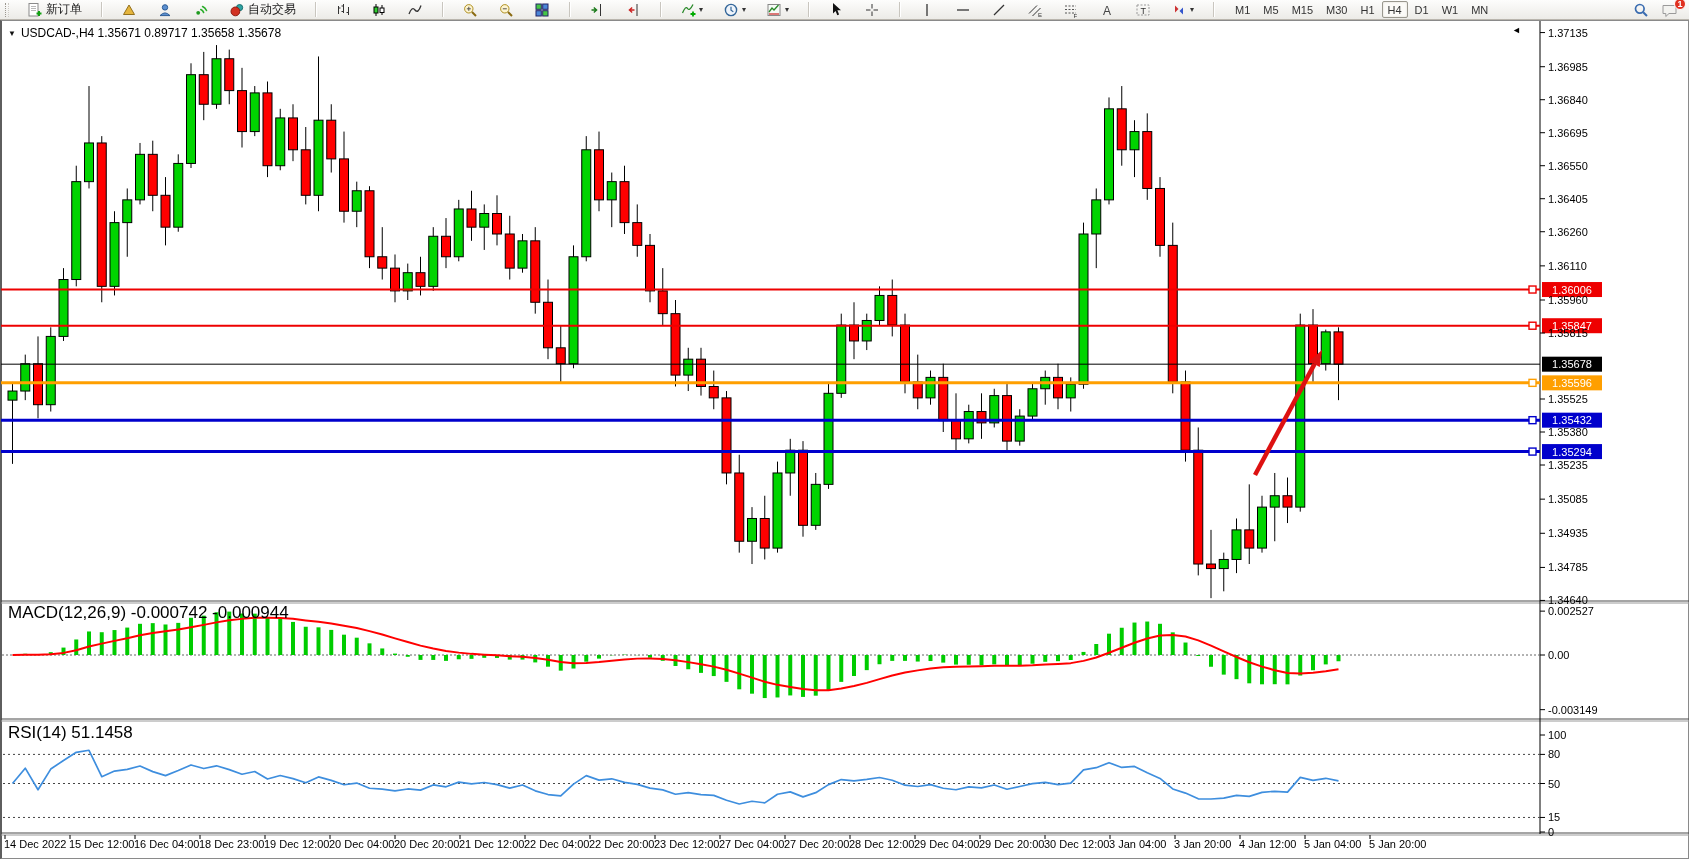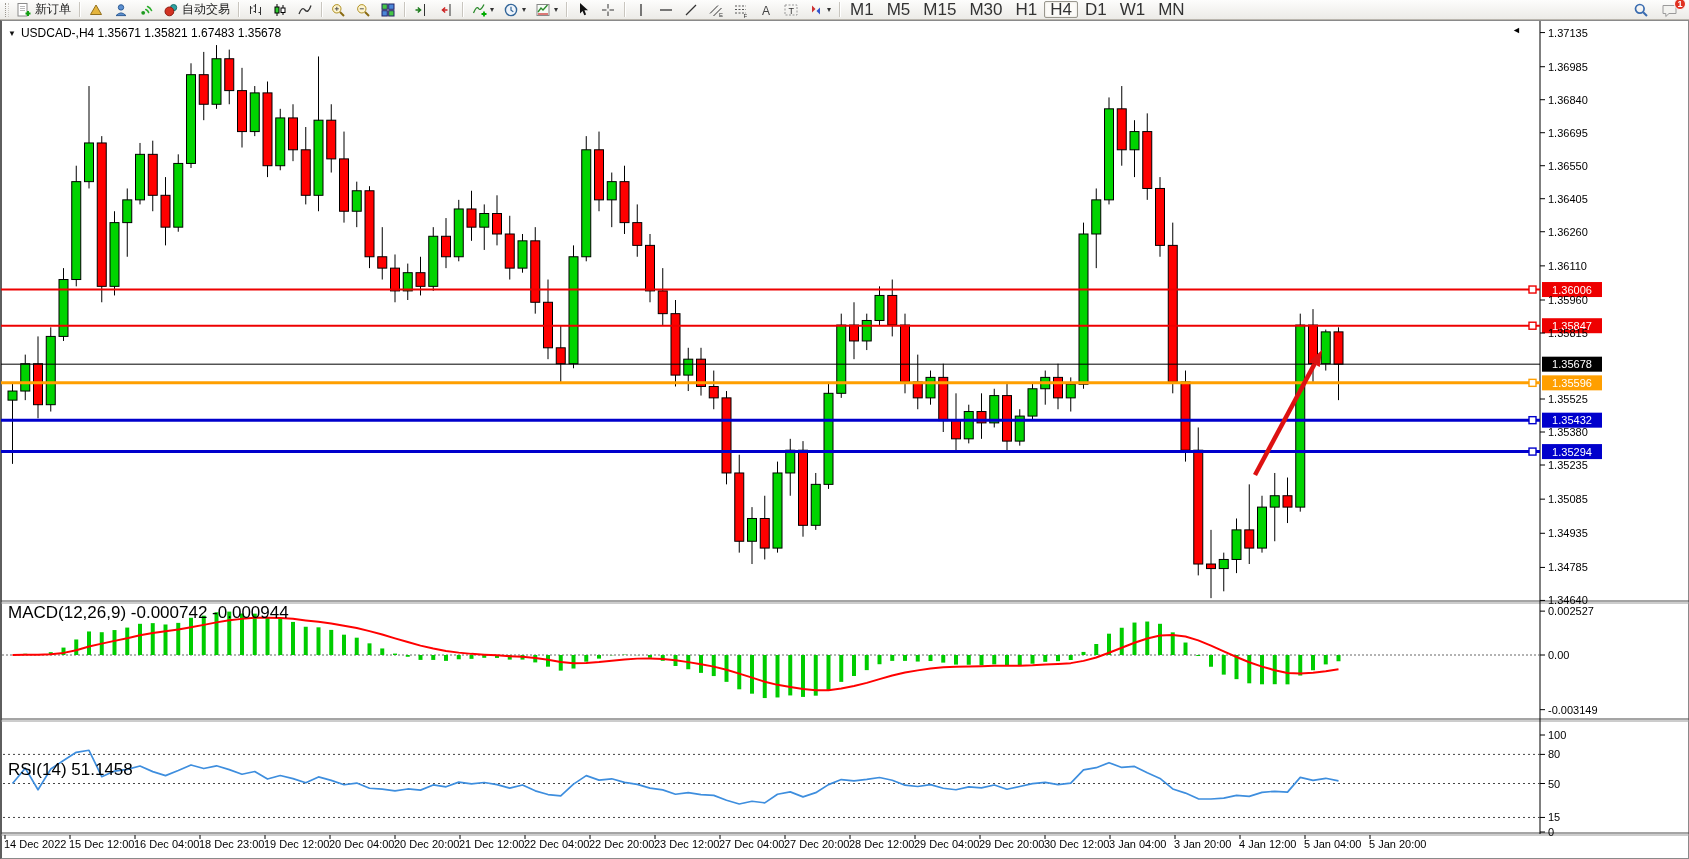--- a/index.html
+++ b/index.html
@@ -7,34 +7,34 @@
   body {
     width:1689px; height:859px; position:relative; overflow:hidden;
     background:#ffffff; font-family:"Liberation Sans", sans-serif;
     -webkit-font-smoothing:antialiased;
   }
   
   .toolbar {
     position:absolute; top:0; left:0; right:0; height:20px; z-index:5;
     background:linear-gradient(#fdfdfc,#ecebe7);
     border-bottom:1px solid #b9b5ad;
-    display:flex; align-items:center; padding:0 3px; gap:1px;
+    display:flex; align-items:center; padding:0 3px; gap:12px;
   }
   .tb-grip { width:4px; height:14px; border-left:1px dotted #9a968e; border-right:1px dotted #cfccc6; margin:0 2px; }
   .tb-sep  { width:1px; height:15px; background:#c9c6bf; margin:0 3px; box-shadow:1px 0 0 #fff; }
   .tb-btn {
     height:18px; min-width:20px; padding:0 3px; border:1px solid transparent; border-radius:2px;
     display:flex; align-items:center; justify-content:center; gap:3px;
     font-size:12px; color:#1a1a1a; cursor:default; white-space:nowrap;
   }
   .tb-btn svg { display:block; }
   .dd-arrow { font-size:8px; color:#333; line-height:1; }
   .tf-group { display:flex; align-items:center; gap:1px; }
   .tf-btn {
-    height:17px; padding:0 5px; font-size:17px; color:#333;
+    height:17px; padding:0 5px; font-size:11px; color:#333;
     border:1px solid transparent; border-radius:2px; display:flex; align-items:center;
   }
   .tf-btn.active { background:#fcfbf8; border-color:#9a988f; box-shadow:inset 0 0 2px #d8d5cc;text-align:right; }
   .toolbar-right { margin-left:auto; display:flex; align-items:center; gap:4px; padding-right:4px; }
   .chat-wrap { position:relative; }
   .badge {
     position:absolute; top:-4px; right:-5px; min-width:12px; height:12px; border-radius:7px;
     background:#e03020; color:#fff; font-size:9px; font-weight:bold;
     display:flex; align-items:center; justify-content:center; padding:0 2px;
     border:1px solid #fff;
@@ -45,21 +45,21 @@
     border:1px solid #8a8a8a; border-left:2px solid #5e5e5e; background:#fff; z-index:0;
   }
   #chart-svg { position:absolute; top:0; left:0; z-index:1; }
   .chart-title {
     position:absolute; left:8px; top:26px; z-index:2; font-size:12px; color:#000;
     display:flex; align-items:center; gap:5px;
   }
   .chart-title .dd { font-size:8px; color:#111; }
   .pane-label { position:absolute; left:8px; z-index:2; font-size:17px; color:#000; }
   .macd-label { top:603px; }
-  .rsi-label  { top:760px; }
+  .rsi-label  { top:723px; }
   .scroll-marker { position:absolute; top:25px; left:1512px; z-index:2; font-size:9px; color:#000; }
 </style>
 </head>
 <body>
 
 <div class="toolbar">
   <div class="tb-grip"></div>
 
   <div class="tb-btn">
     <span>
@@ -327,21 +327,21 @@
       </span>
       <span class="badge">1</span>
     </div>
   </div>
 </div>
 
 <div class="window"></div>
 
 <div class="chart-title">
   <span class="dd">▼</span>
-  <span>USDCAD-,H4  1.35671 1.35821 1.67483 1.35678</span>
+  <span>USDCAD-,H4  1.35671 0.89717 1.35658 1.35678</span>
 </div>
 <div class="scroll-marker">◄</div>
 
 <div class="pane-label macd-label">MACD(12,26,9) -0.000742 -0.000944</div>
 <div class="pane-label rsi-label">RSI(14) 51.1458</div>
 
 <svg id="chart-svg" width="1689" height="859" viewBox="0 0 1689 859">
     <g>
       <line x1="1" y1="601" x2="1689" y2="601" stroke="#4a4a4a" stroke-width="1"></line>
       <line x1="1" y1="603" x2="1689" y2="603" stroke="#9a9a9a" stroke-width="1"></line>

